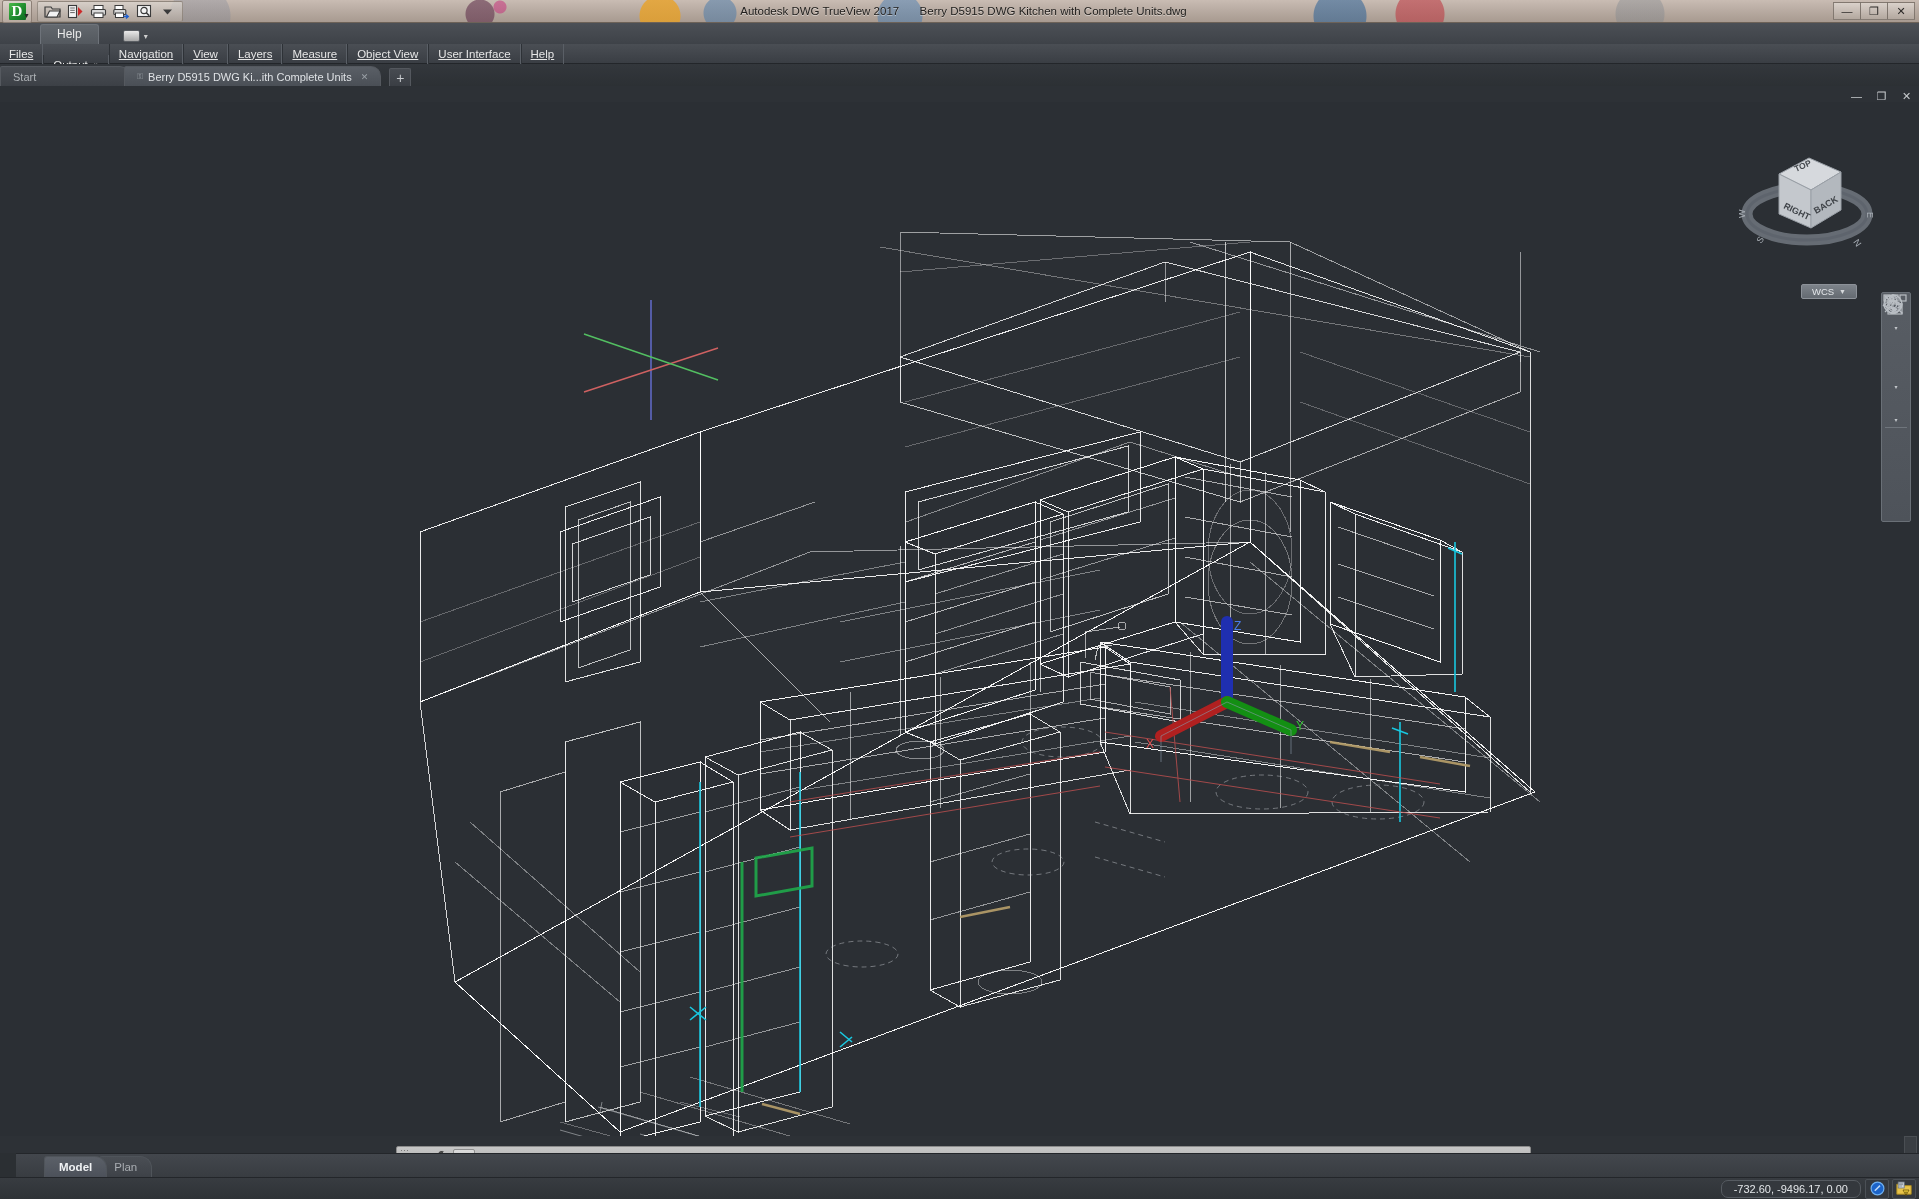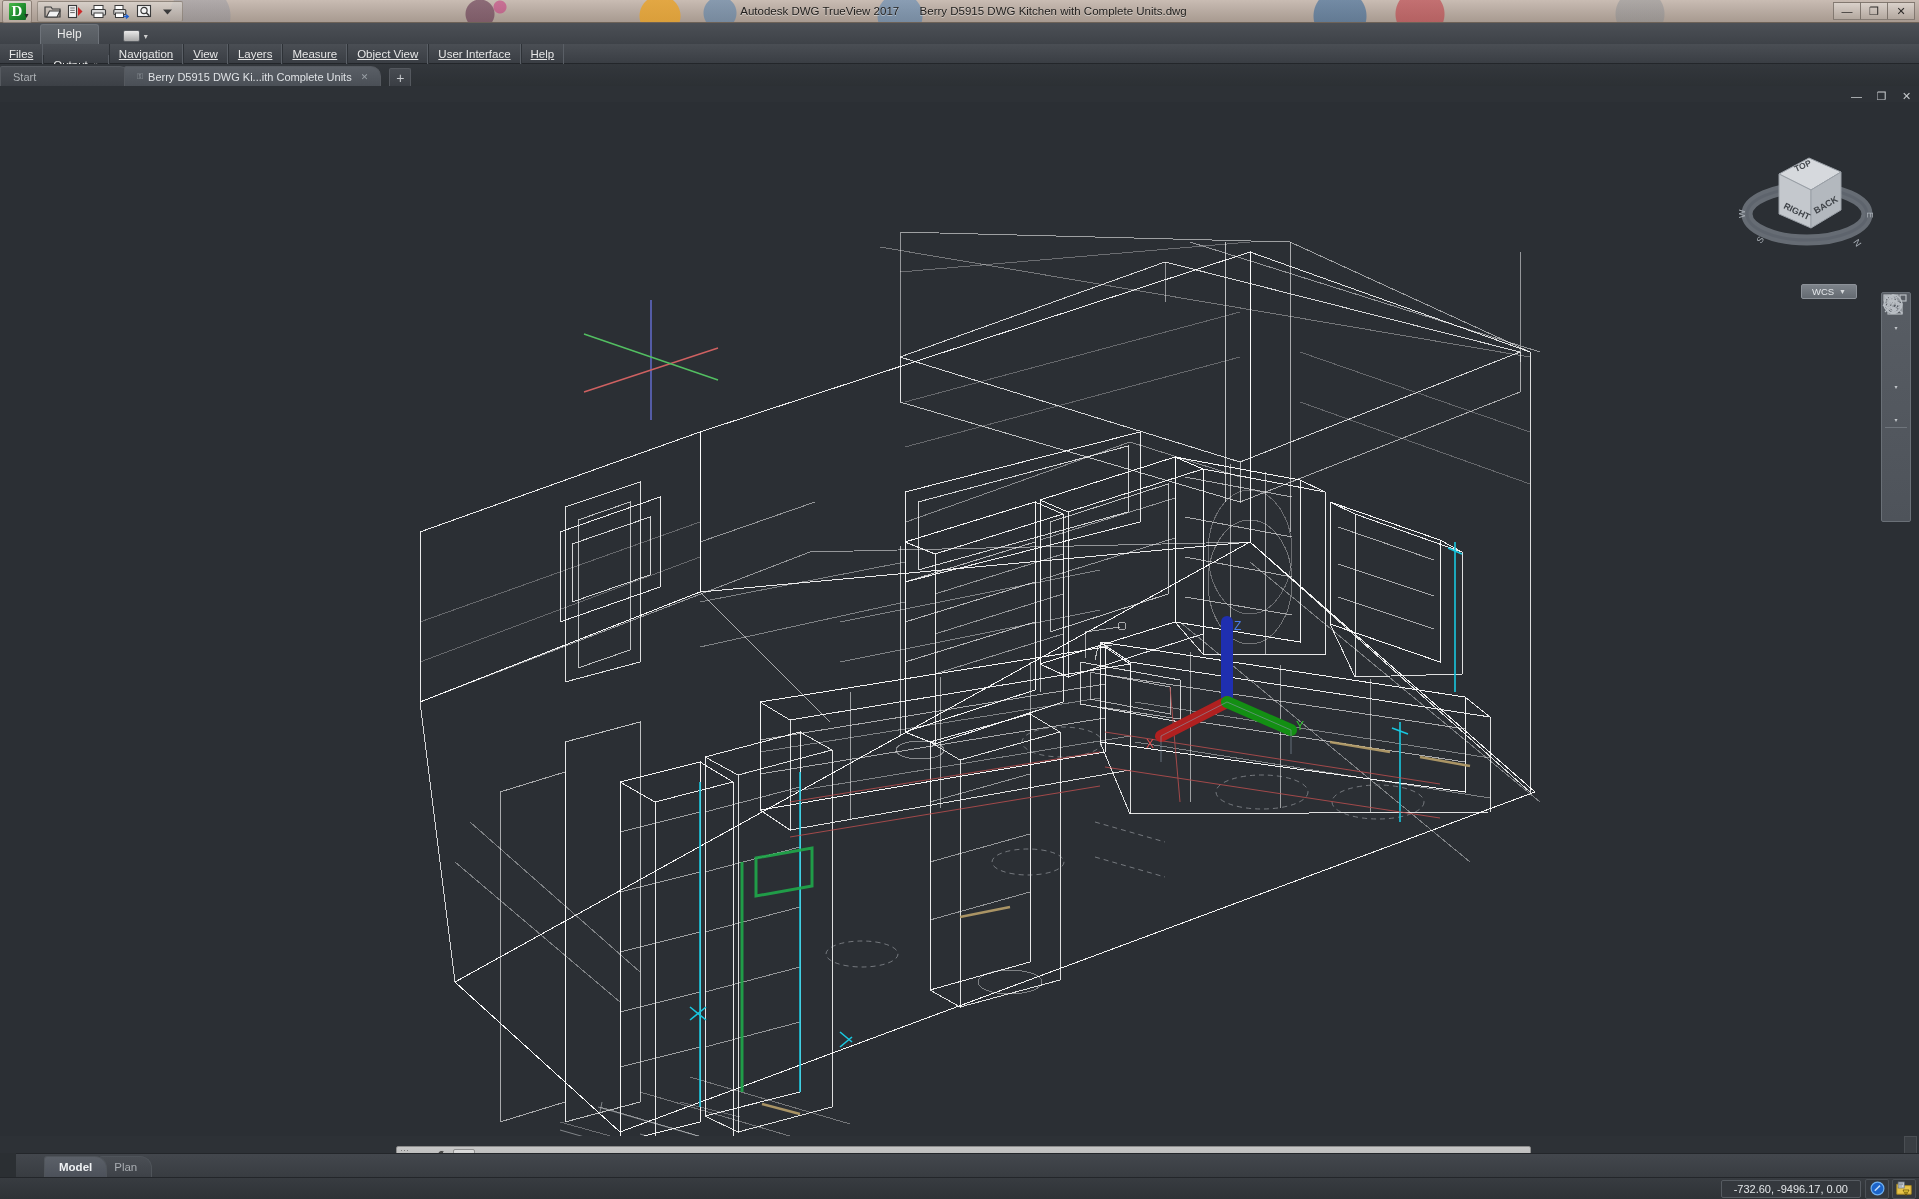--- a/index.html
+++ b/index.html
@@ -231,21 +231,21 @@
   .statusbar {
     position:absolute; left:0; top:1177px; width:1919px; height:22px;
     background:linear-gradient(to bottom,#383c41,#2e3236);
     border-top:1px solid #23262a;
     display:flex; align-items:center; justify-content:flex-end;
   }
   .coords {
     height:18px; padding:0 12px; margin-right:4px;
     display:flex; align-items:center;
     font-size:11px; color:#e4e7ea;
-    background:#34383d; border:1px solid #565b61; border-radius:2px;
+    background:#34383d; border:1px solid #565b61; border-radius:7px;
   }
   .sbtn {
     width:24px; height:20px; margin-right:3px;
     display:flex; align-items:center; justify-content:center;
     background:#34383d; border:1px solid #4b5056; border-radius:2px;
   }
 
   .nosel { user-select:none; }
 </style>
 </head>

